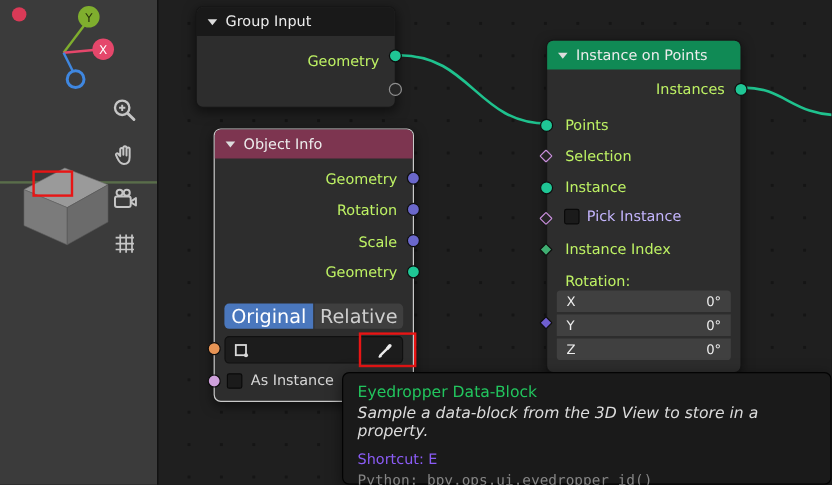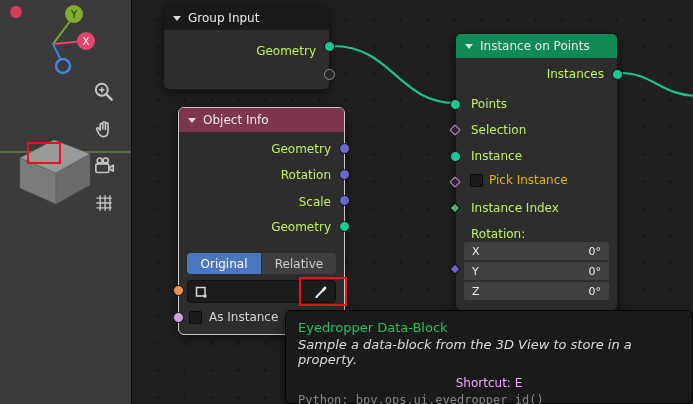--- a/index.html
+++ b/index.html
@@ -54,56 +54,56 @@
   
   #node-group-input { left:163px; top:5px; width:167px; height:85px; }
   #node-group-input .node-hd { background:#191919; }
 
   
   #node-object-info { left:178px; top:107px; width:167px; height:228px; border-color:#c9c9c9; }
   #node-object-info .node-hd { background:#7d3550; }
   .mode-btns { position:absolute; left:8px; right:8px; top:145px; height:21px;
                display:flex; gap:1px; }
   .mode-btn { flex:1; display:flex; align-items:center; justify-content:center;
-              font-size:12px; color:#cfcfcf; background:#3f3f3f; }
+              font-size:16px; color:#cfcfcf; background:#3f3f3f; }
   .mode-btn.sel { background:#4a77bd; color:#fff; }
   .mode-btn:first-child { border-radius:4px 0 0 4px; }
   .mode-btn:last-child  { border-radius:0 4px 4px 0; }
   .obj-field { position:absolute; left:8px; right:8px; top:172px; height:23px;
                background:#1c1c1c; border:1px solid #101010; border-radius:4px;
                display:flex; align-items:center; }
   .field-icon { width:26px; display:flex; justify-content:center; align-items:center; }
   .field-spacer { flex:1; }
   .dropper-btn { width:28px; height:100%; display:flex; justify-content:center;
                  align-items:center; }
   .as-row { position:absolute; left:10px; top:202px; display:flex; align-items:center;
             gap:7px; font-size:12px; color:#d6d6d6; }
   .cb { width:13px; height:13px; background:#1b1b1b; border:1px solid #0a0a0a;
         border-radius:2px; }
   .hl-dropper { left:299px; top:277px; width:48px; height:29px; }
 
   
   #node-iop { left:455px; top:33px; width:163px; height:278px; }
   #node-iop .node-hd { background:#108a55; }
   .pick-row { position:absolute; left:14px; top:139px; display:flex; align-items:flex-end;
-              gap:6px; font-size:12px; color:#eab308; }
+              gap:6px; font-size:12px; color:#c4b5fd; }
   .axis-row { position:absolute; left:8px; right:8px; height:18px; background:#404040;
               display:flex; justify-content:space-between; align-items:center;
               padding:0 8px; font-size:11px; color:#ededed; }
   .axis-row.x { top:208px; border-radius:3px 3px 0 0; }
   .axis-row.y { top:228px; }
   .axis-row.z { top:248px; border-radius:0 0 3px 3px; }
 
   
   .tooltip { position:absolute; left:285px; top:310px; width:408px; height:94px;
              background:#1a1a1a; border:1px solid #030303; border-radius:6px;
              padding:9px 12px; z-index:6; box-shadow:0 4px 12px rgba(0,0,0,.5); }
   .tt-title { font-size:13px; color:#22c55e; margin-bottom:2px; }
   .tt-desc  { font-size:13px; color:#dcdcdc;font-style:italic; }
-  .tt-short { font-size:12px; color:#f0abfc; margin-top:9px;text-align:center; }
+  .tt-short { font-size:12px; color:#8b5cf6; margin-top:9px; }
   .tt-py    { font-size:12px; color:#858585; margin-top:3px;
               font-family:"DejaVu Sans Mono", monospace; }
 </style>
 </head>
 <body>
 
 <div id="stage">
 
   <div class="viewport">
     <div class="vp-axis-line"></div>

